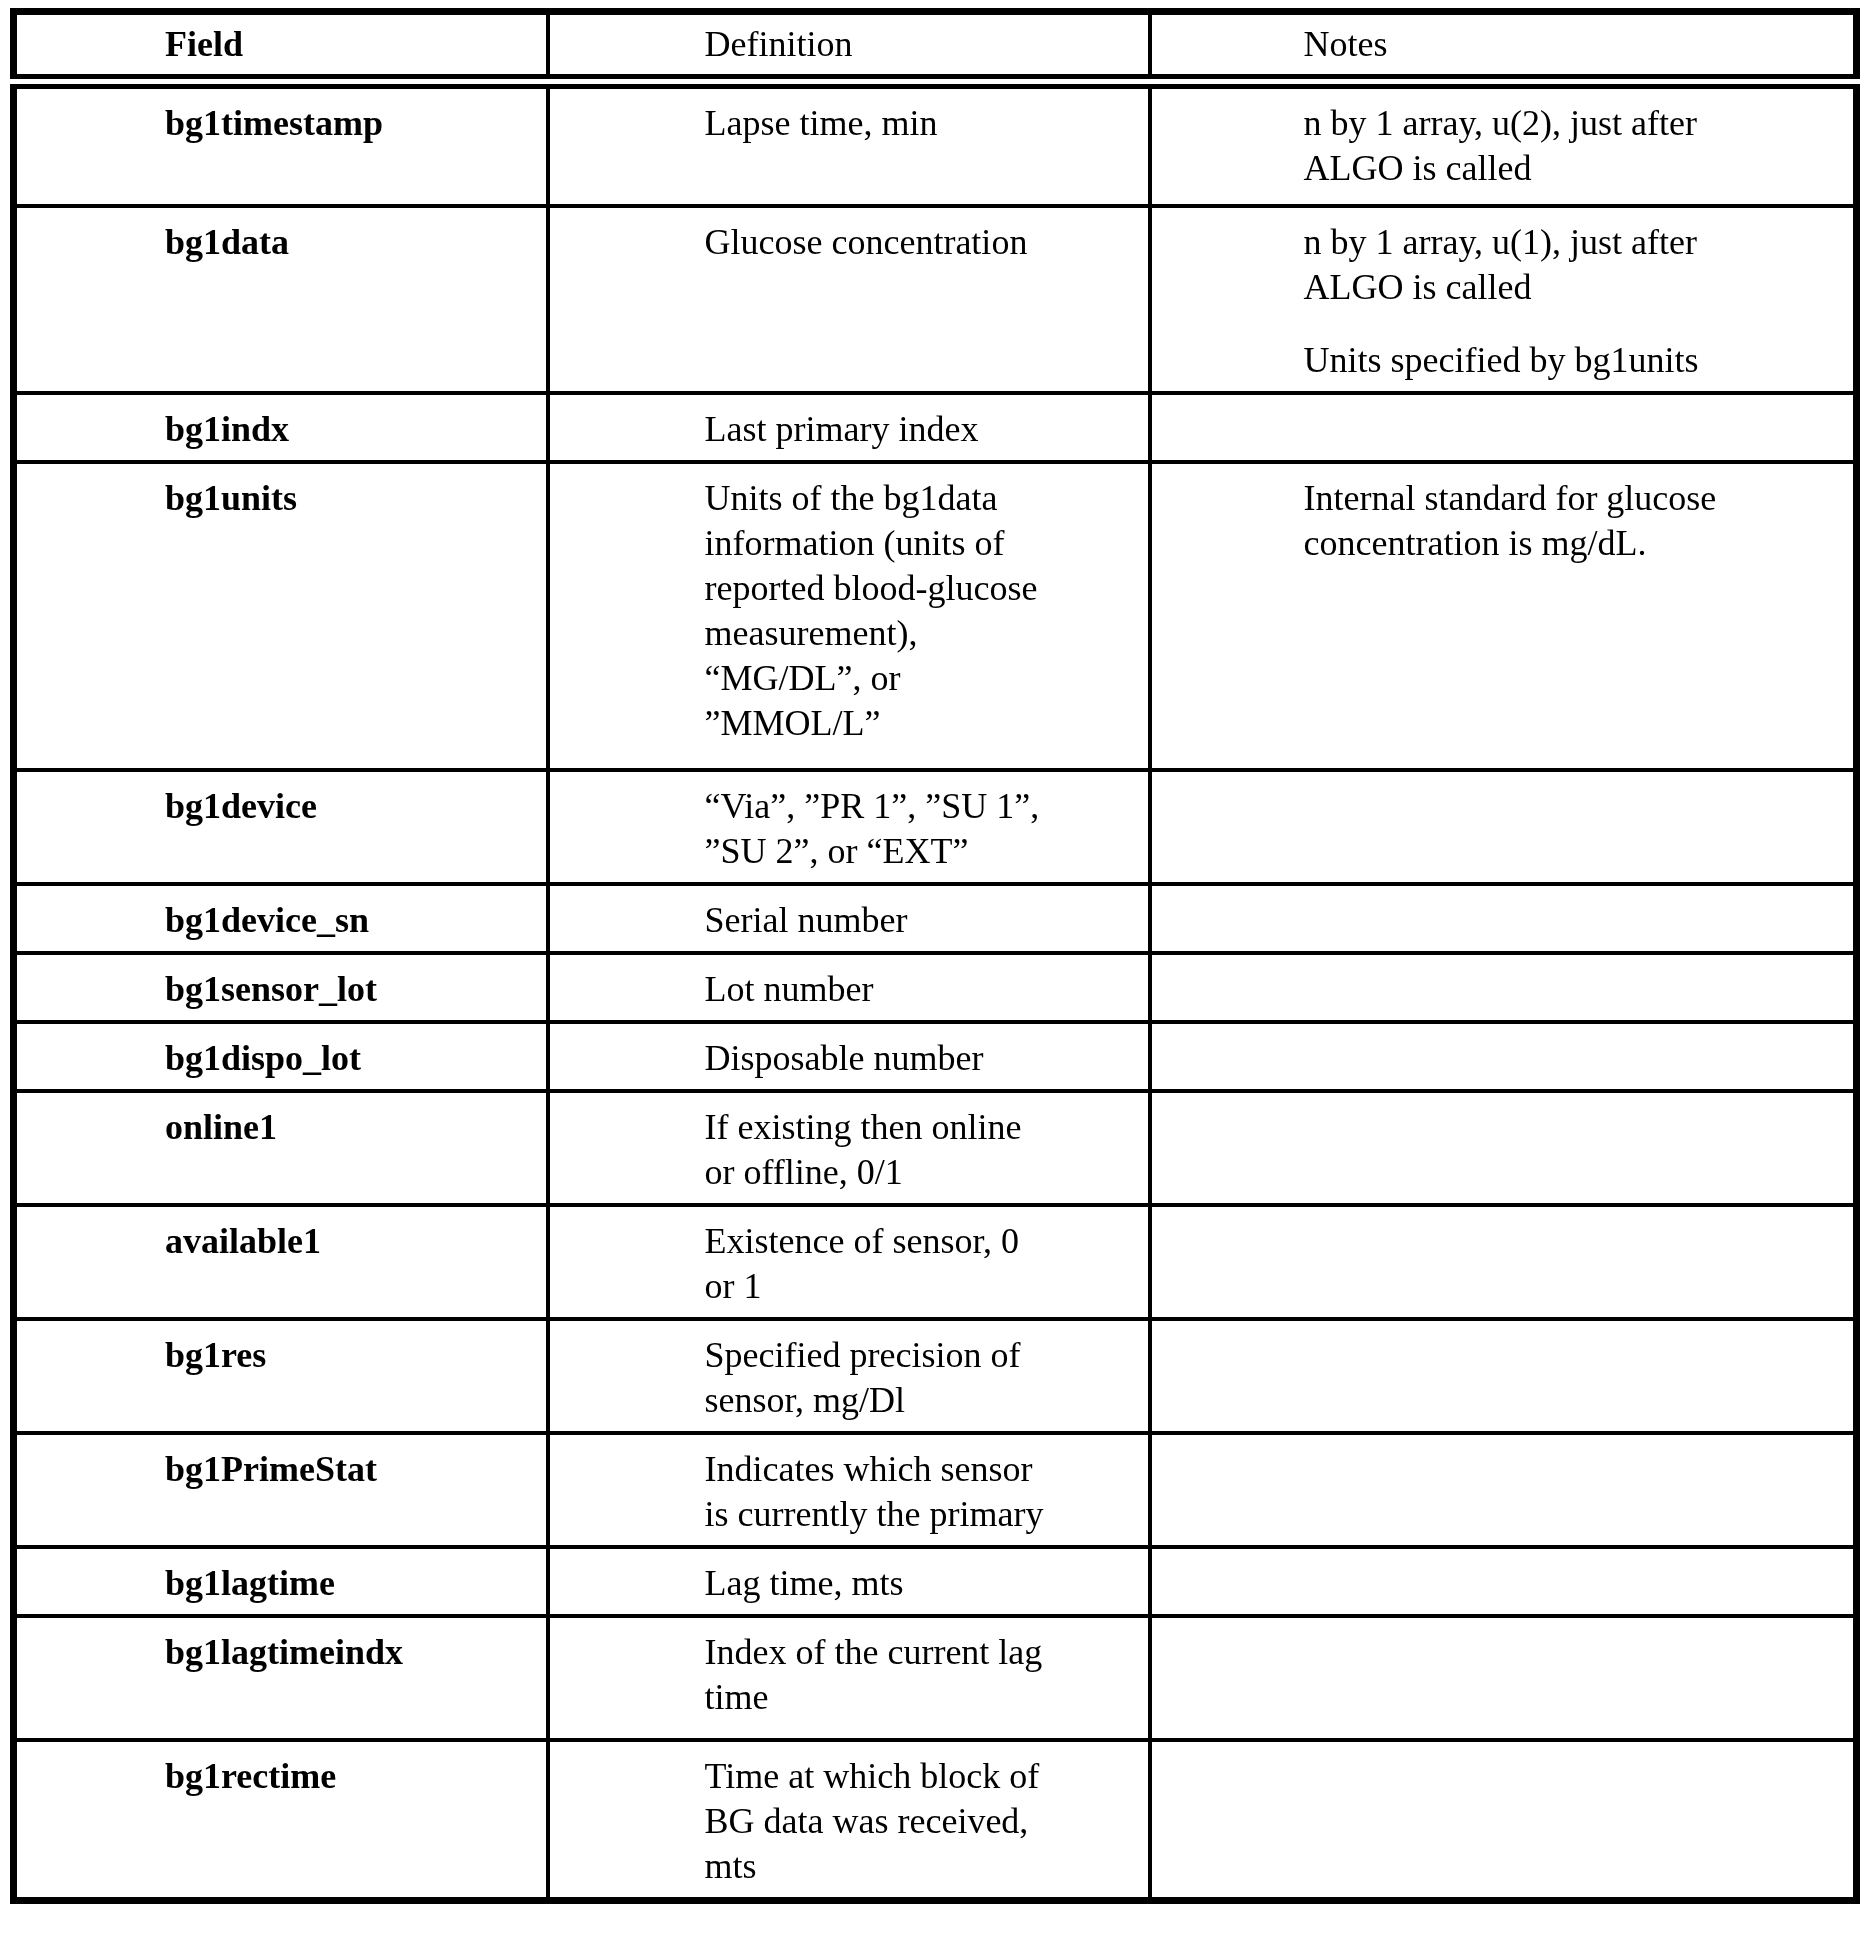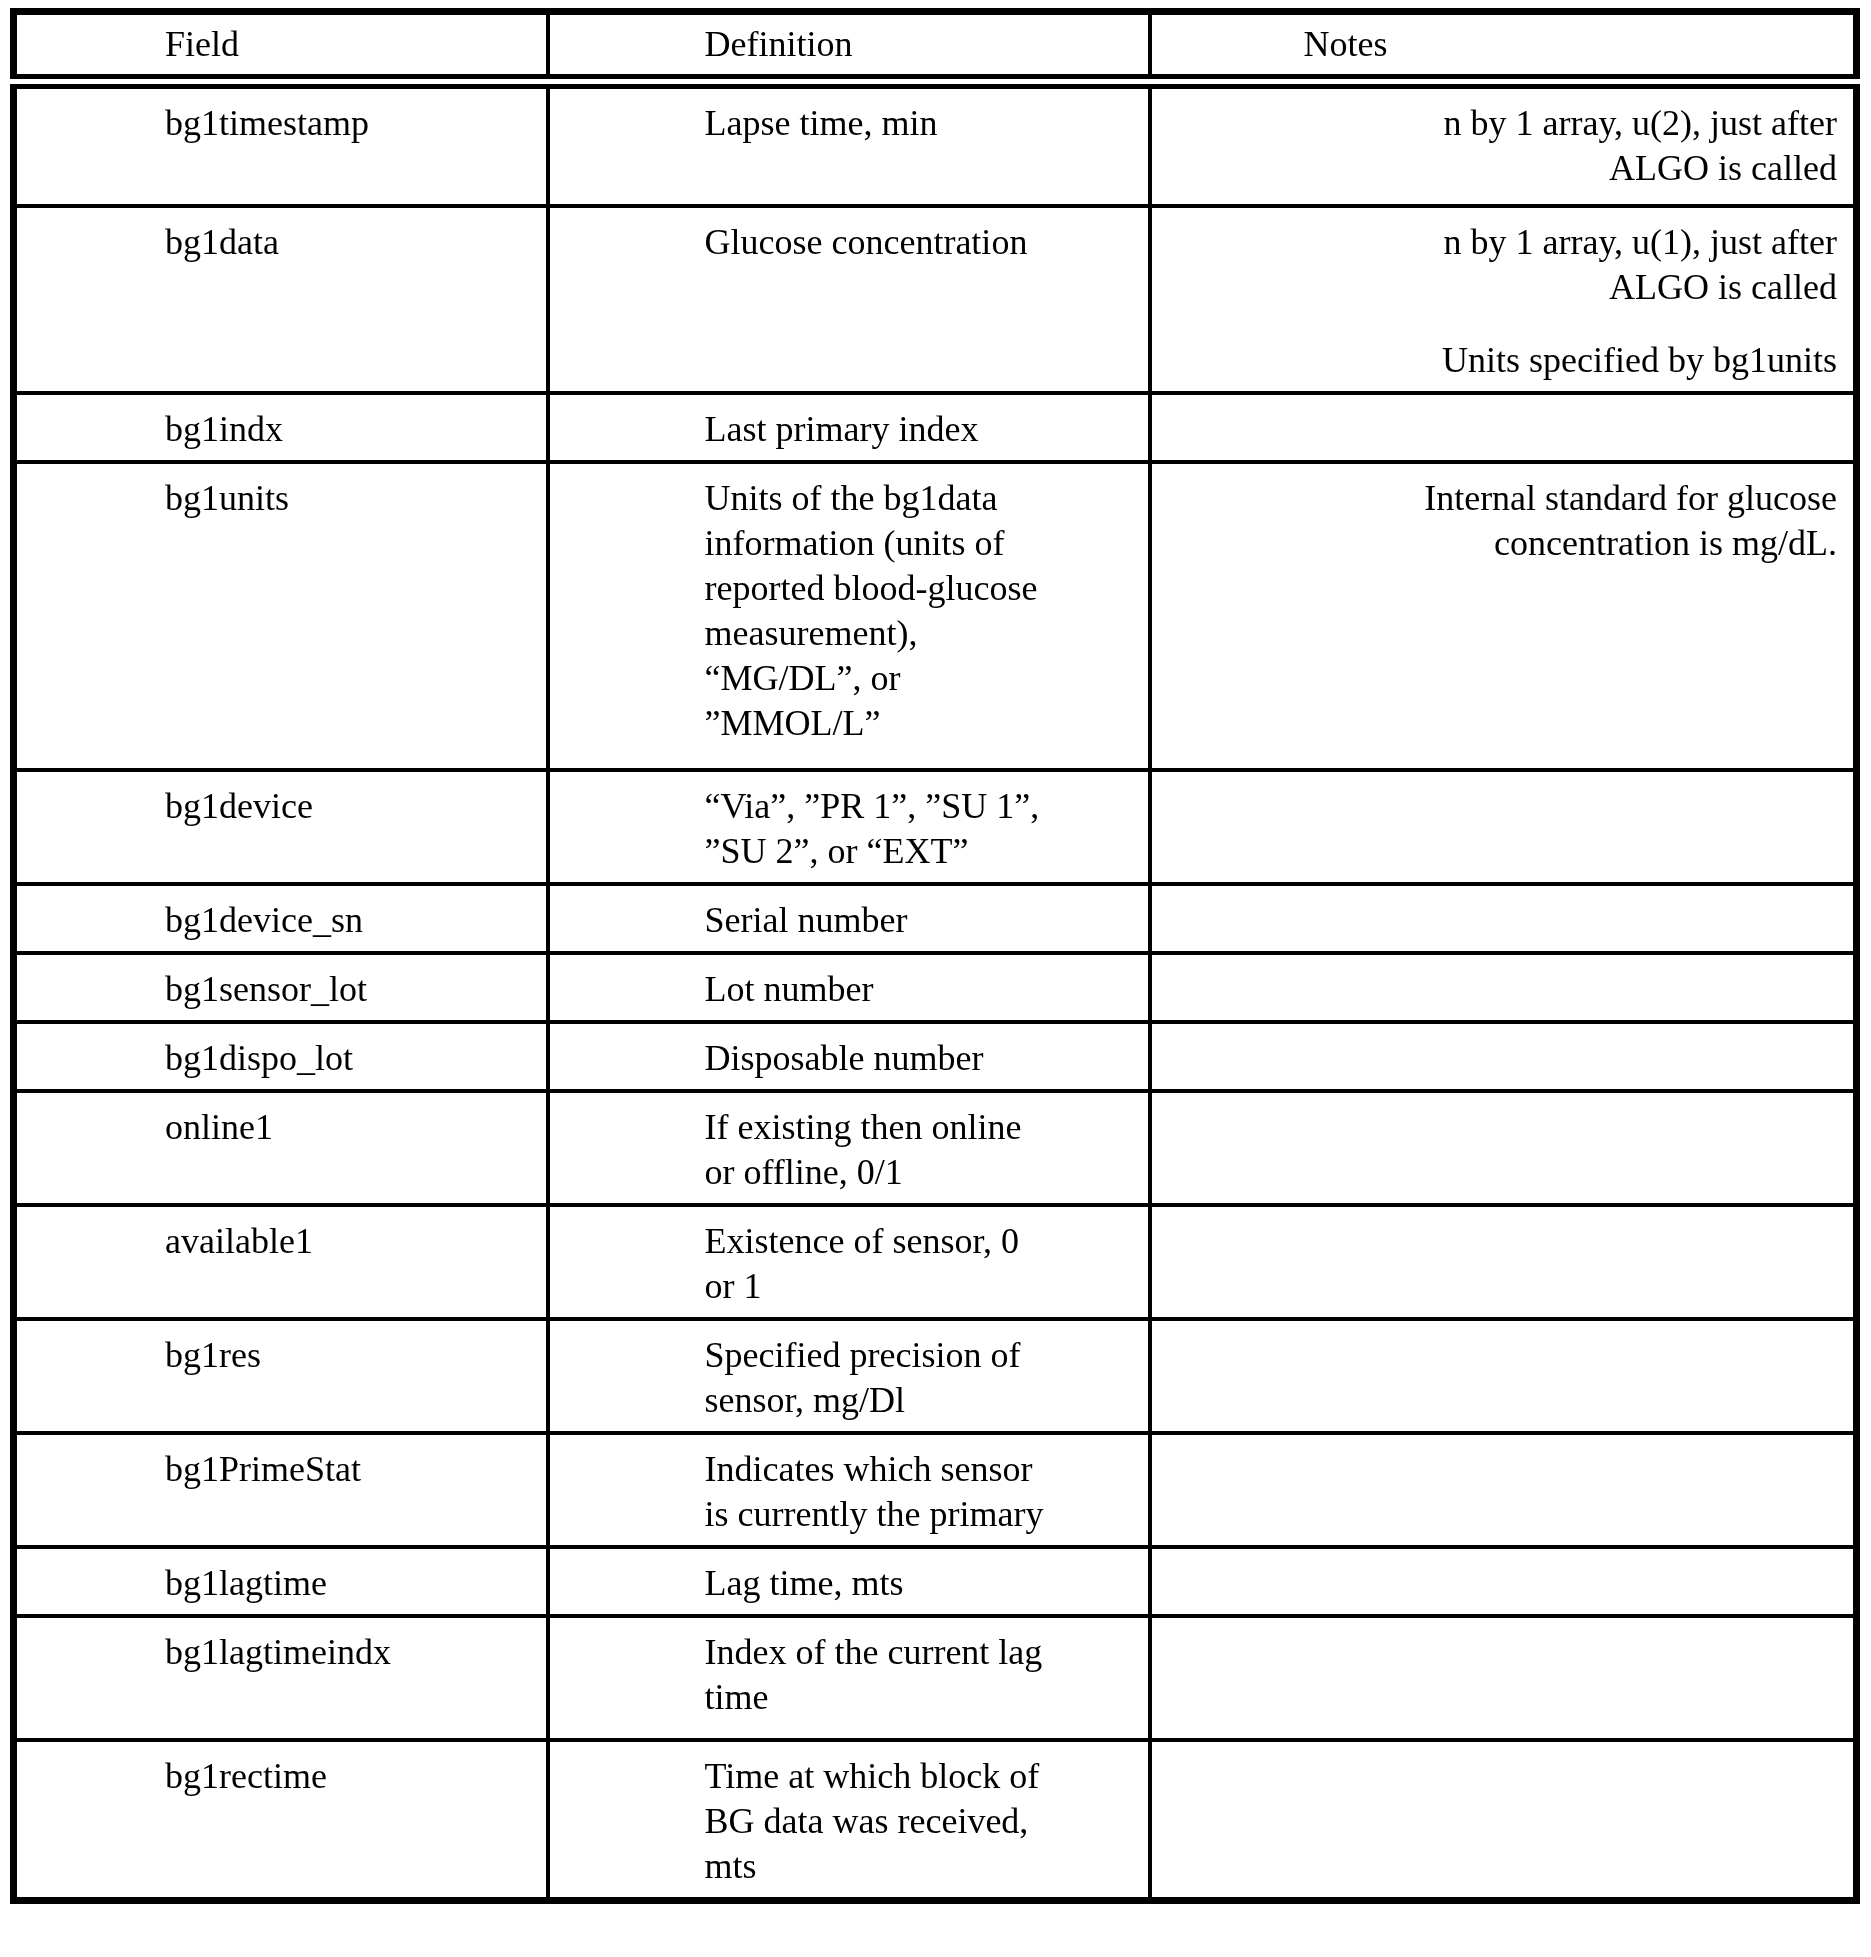--- a/index.html
+++ b/index.html
@@ -30,24 +30,24 @@
     font-weight: normal;
     white-space: pre-line;
     overflow: hidden;
     padding: 0;
   }
   thead th {
     border-bottom: 15px double #000000;
     vertical-align: middle;
   }
   td { padding-top: 12px; padding-bottom: 8px; }
-  .col-field  { padding-left: 148px; padding-right: 16px; }
+  .col-field  { padding-left: 148px; padding-right: 16px; font-weight: bold; }
   .col-def    { padding-left: 155px; padding-right: 16px; }
   .col-notes  { padding-left: 152px; padding-right: 16px; }
-  .note-para { white-space: pre-line; text-align: right; }
+  .note-para { white-space: pre-line; }
   .note-para + .note-para { margin-top: 28px; }
 </style>
 </head>
 <body>
 
 <table class="fields-table">
   <colgroup>
     <col style="width:534px">
     <col style="width:602px">
     <col style="width:707px">

